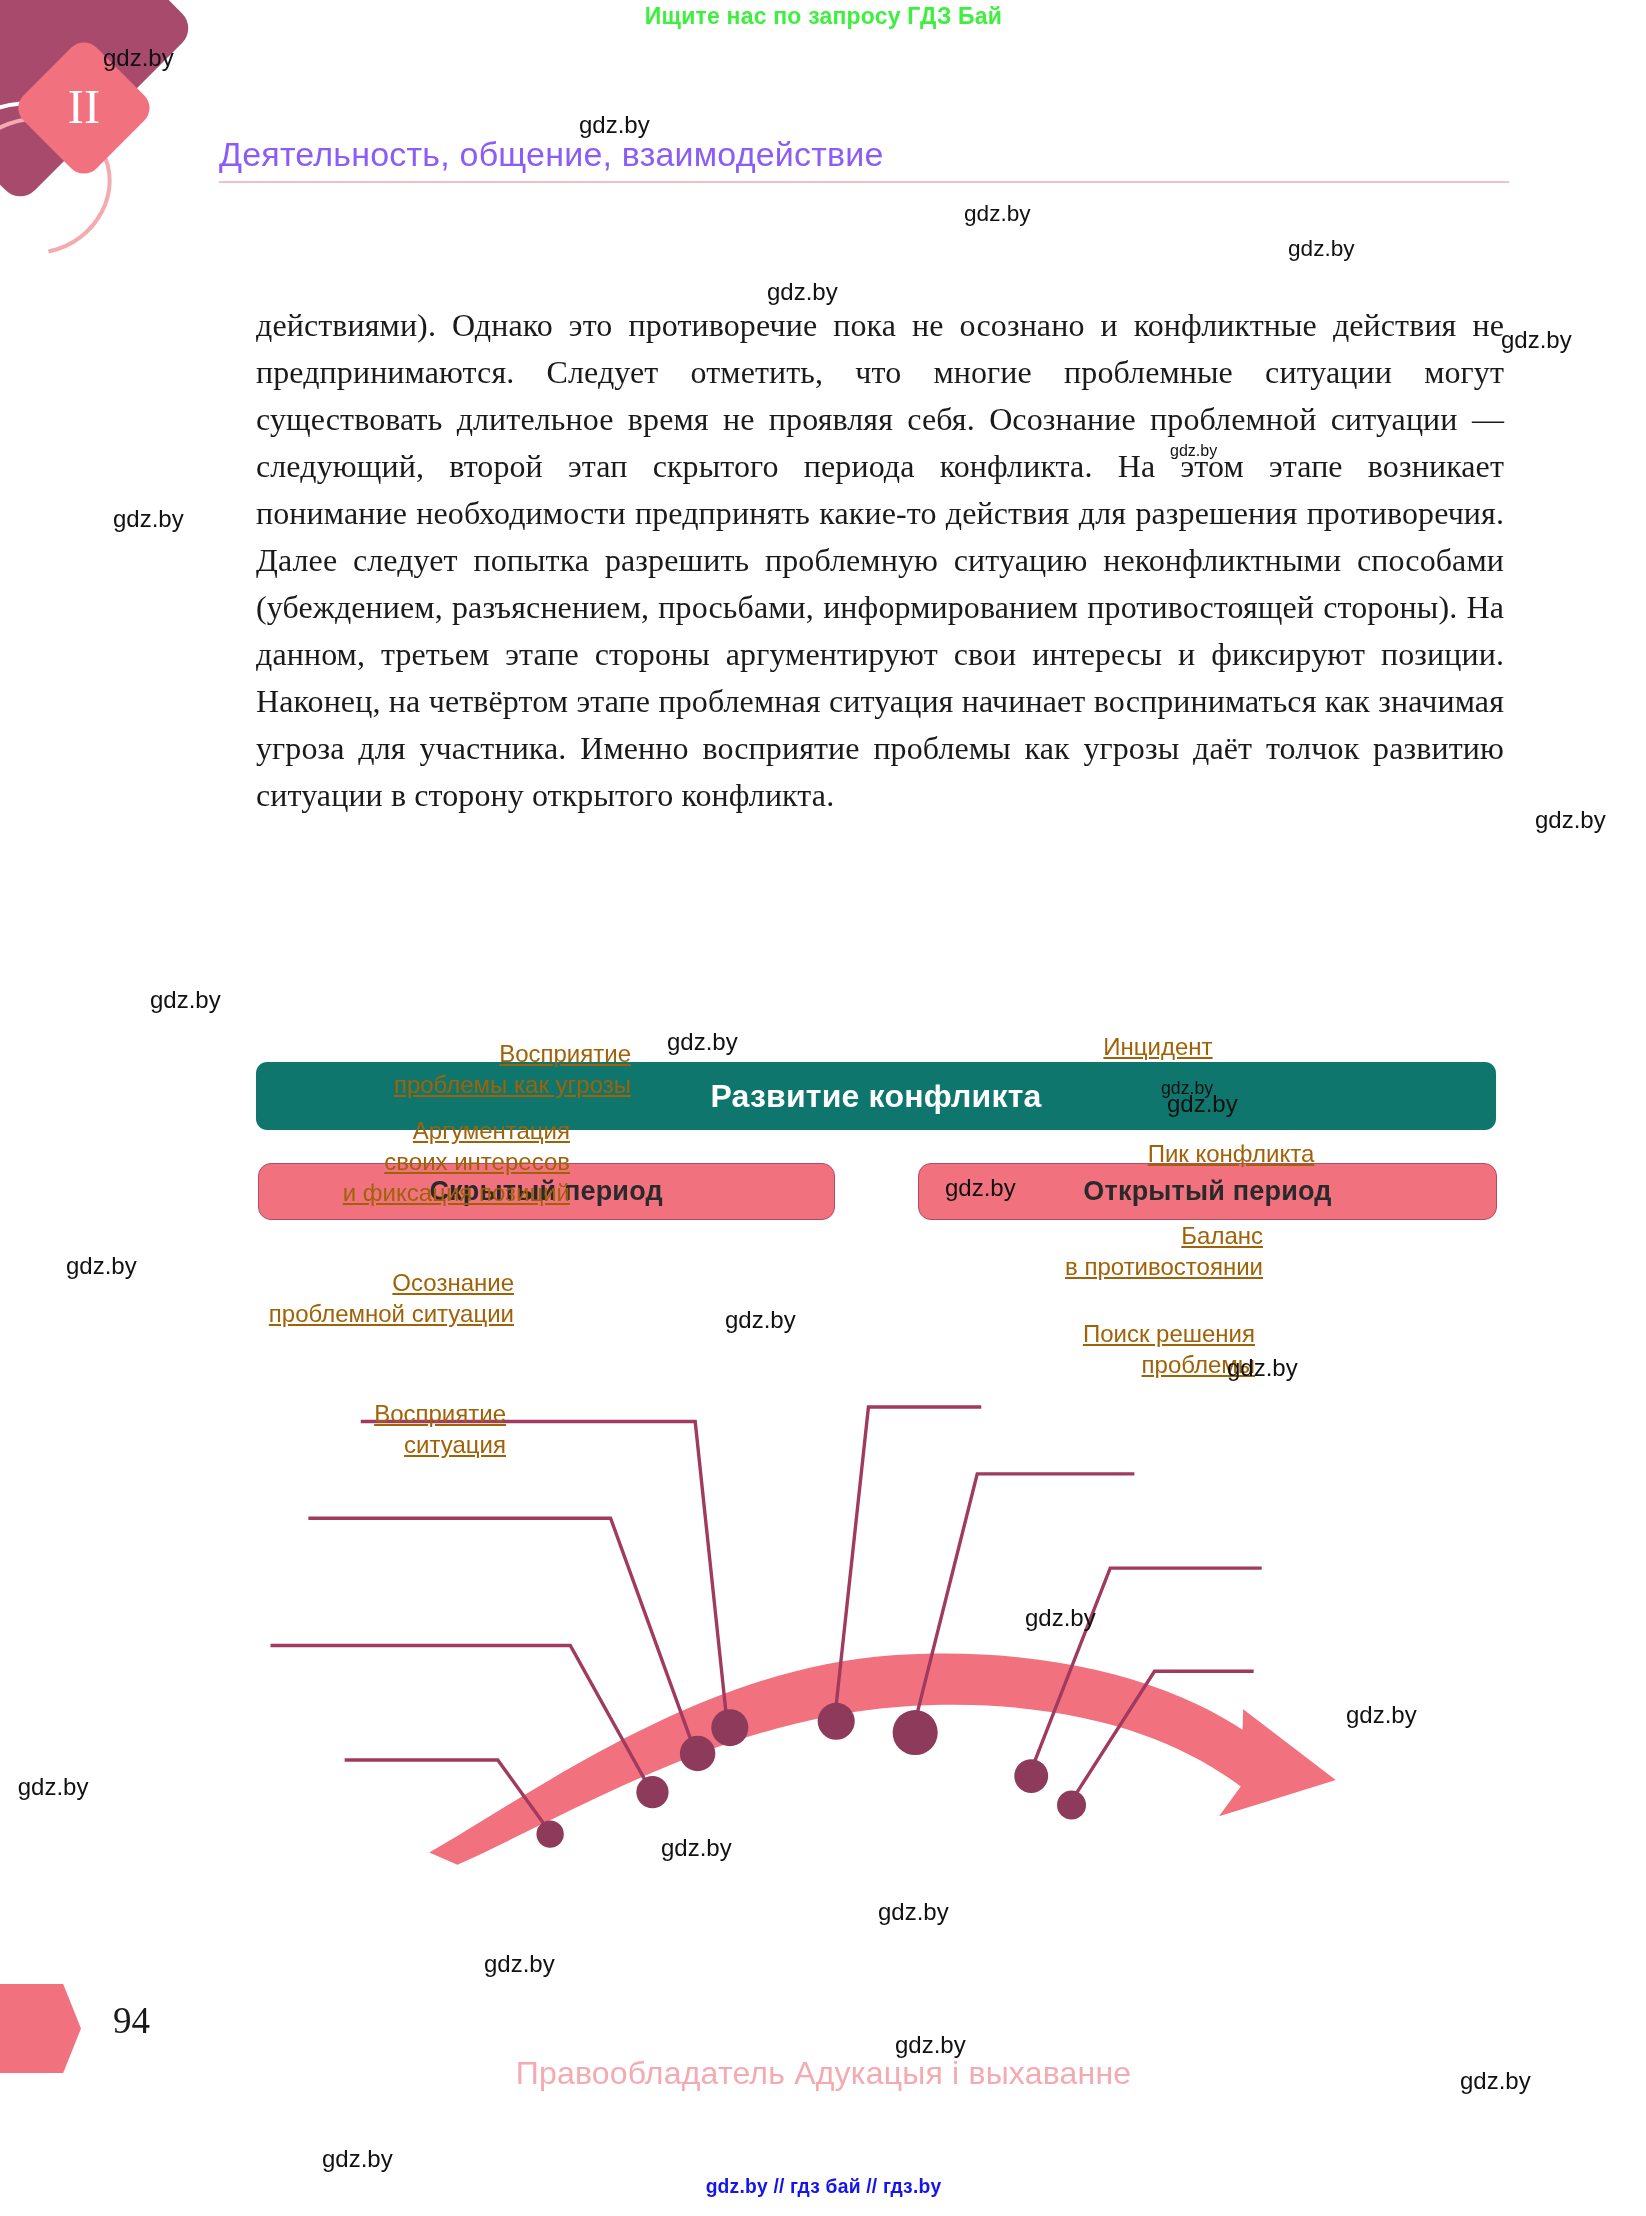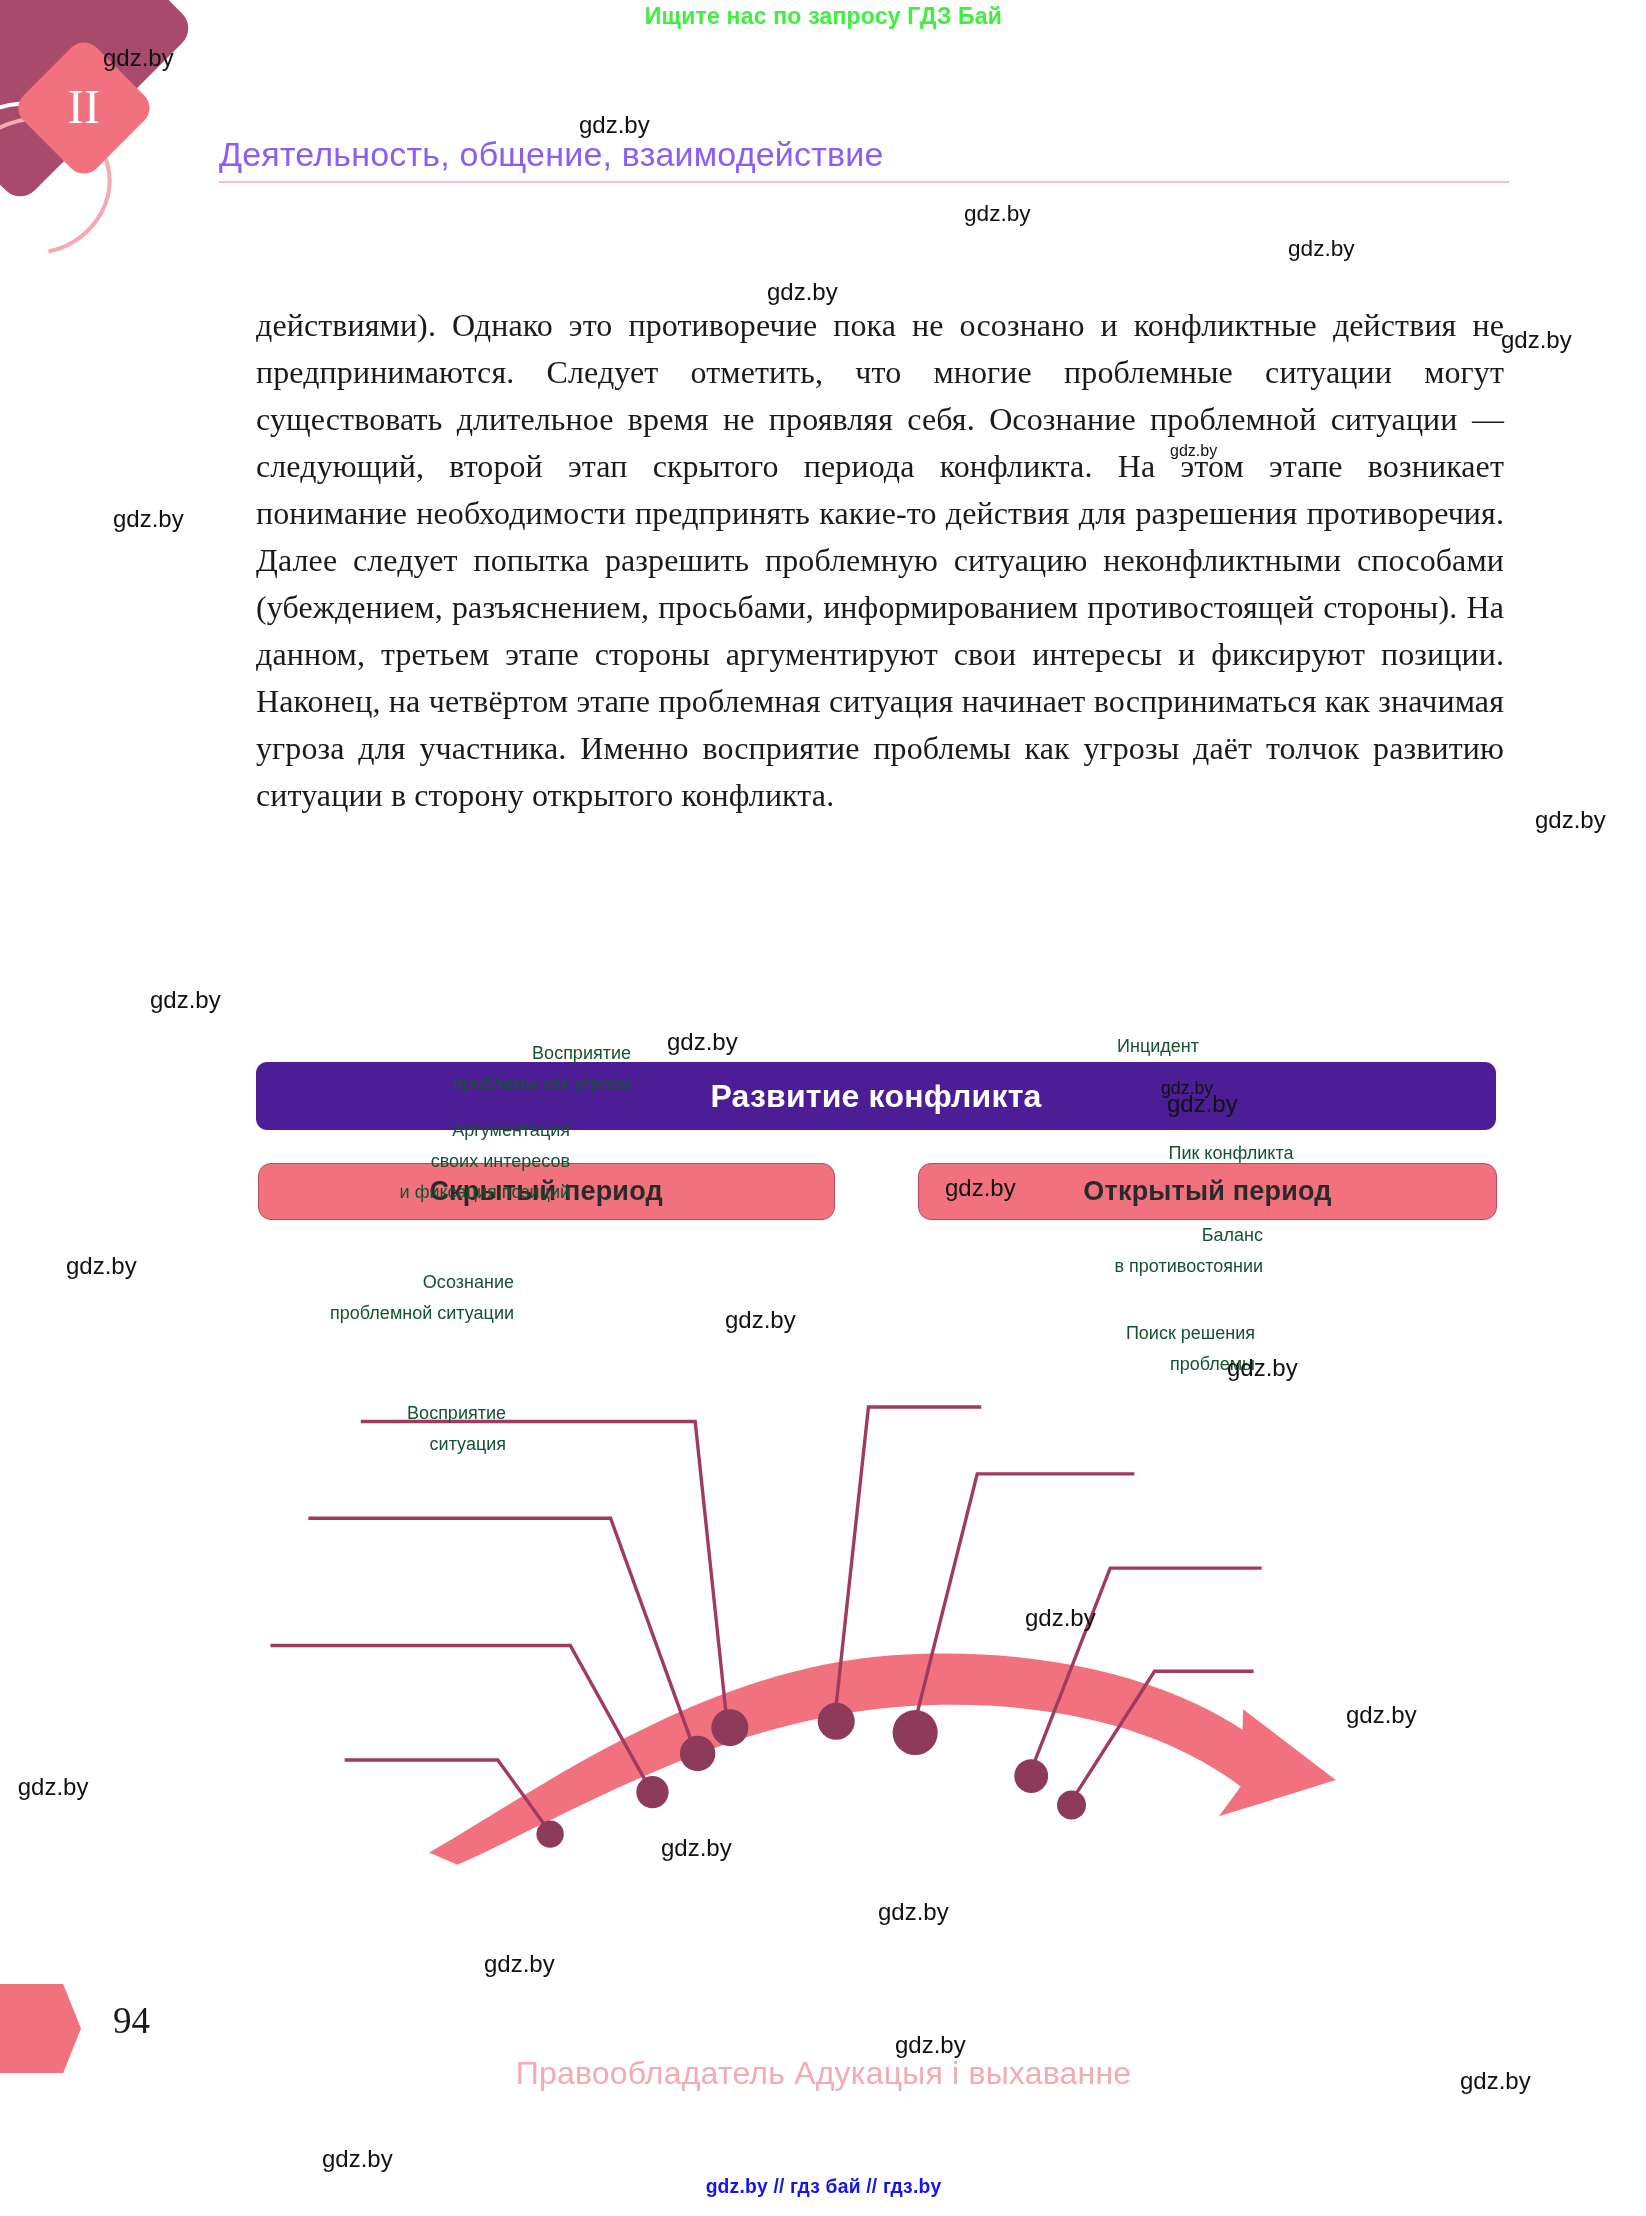--- a/index.html
+++ b/index.html
@@ -87,21 +87,21 @@
     width: 1241px;
     height: 814px;
     z-index: 6;
   }
   .banner-main {
     position: absolute;
     left: 0;
     top: 0;
     width: 1240px;
     height: 68px;
-    background: #4c1d95;
+    background: #0f766e;
     border-radius: 11.3px;
     display: flex;
     align-items: center;
     justify-content: center;
     color: #ffffff;
     font-size: 32px;
     font-weight: 700;
     letter-spacing: 0.2px;
   }
   .banner-sub {
@@ -126,25 +126,26 @@
     position: absolute;
     left: 0;
     top: 158px;
     width: 1241px;
     height: 656px;
   }
 
   .dlabel {
     position: absolute;
     font-family: "Liberation Sans", sans-serif;
-    font-size: 18px;
+    font-size: 24px;
     line-height: 31px;
-    color: #14532d;
+    color: #a16207;
     white-space: pre-line;
     z-index: 8;
+    text-decoration: underline;
   }
   .dlabel.right-align { text-align: right; }
   .dlabel.left-align  { text-align: center; }
 
   
   .page-tab {
     position: absolute;
     left: 0;
     top: 1984px;
     width: 81px;

